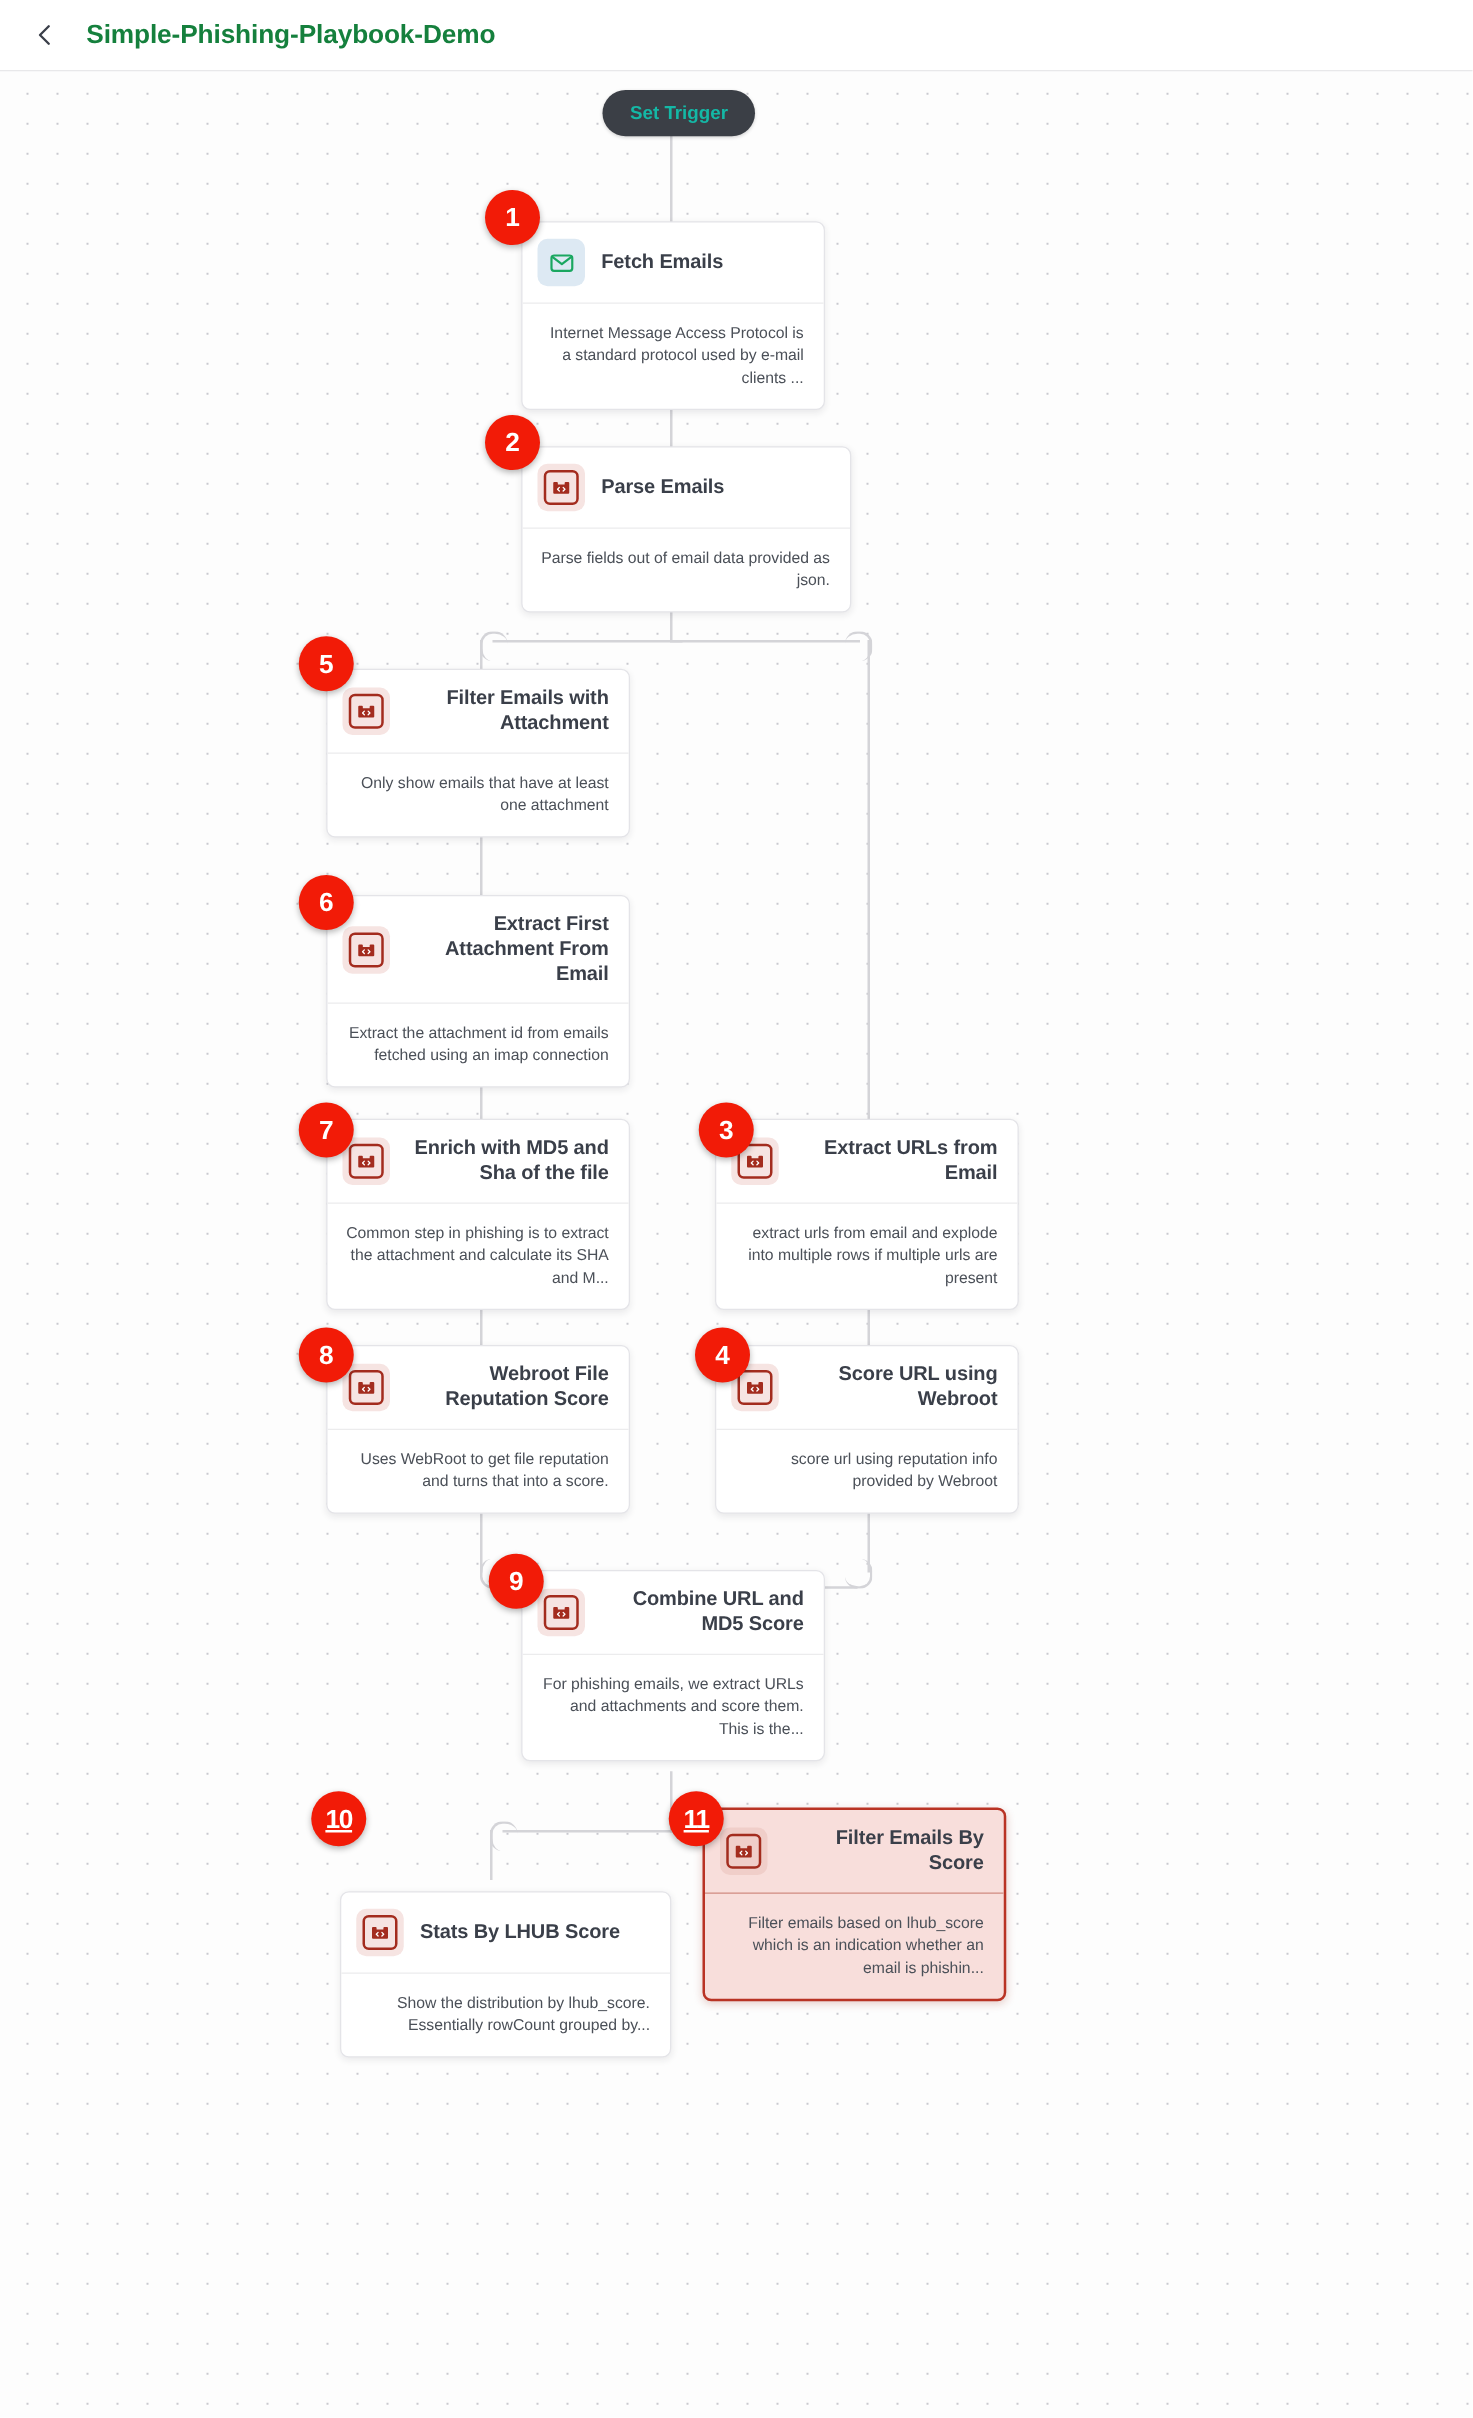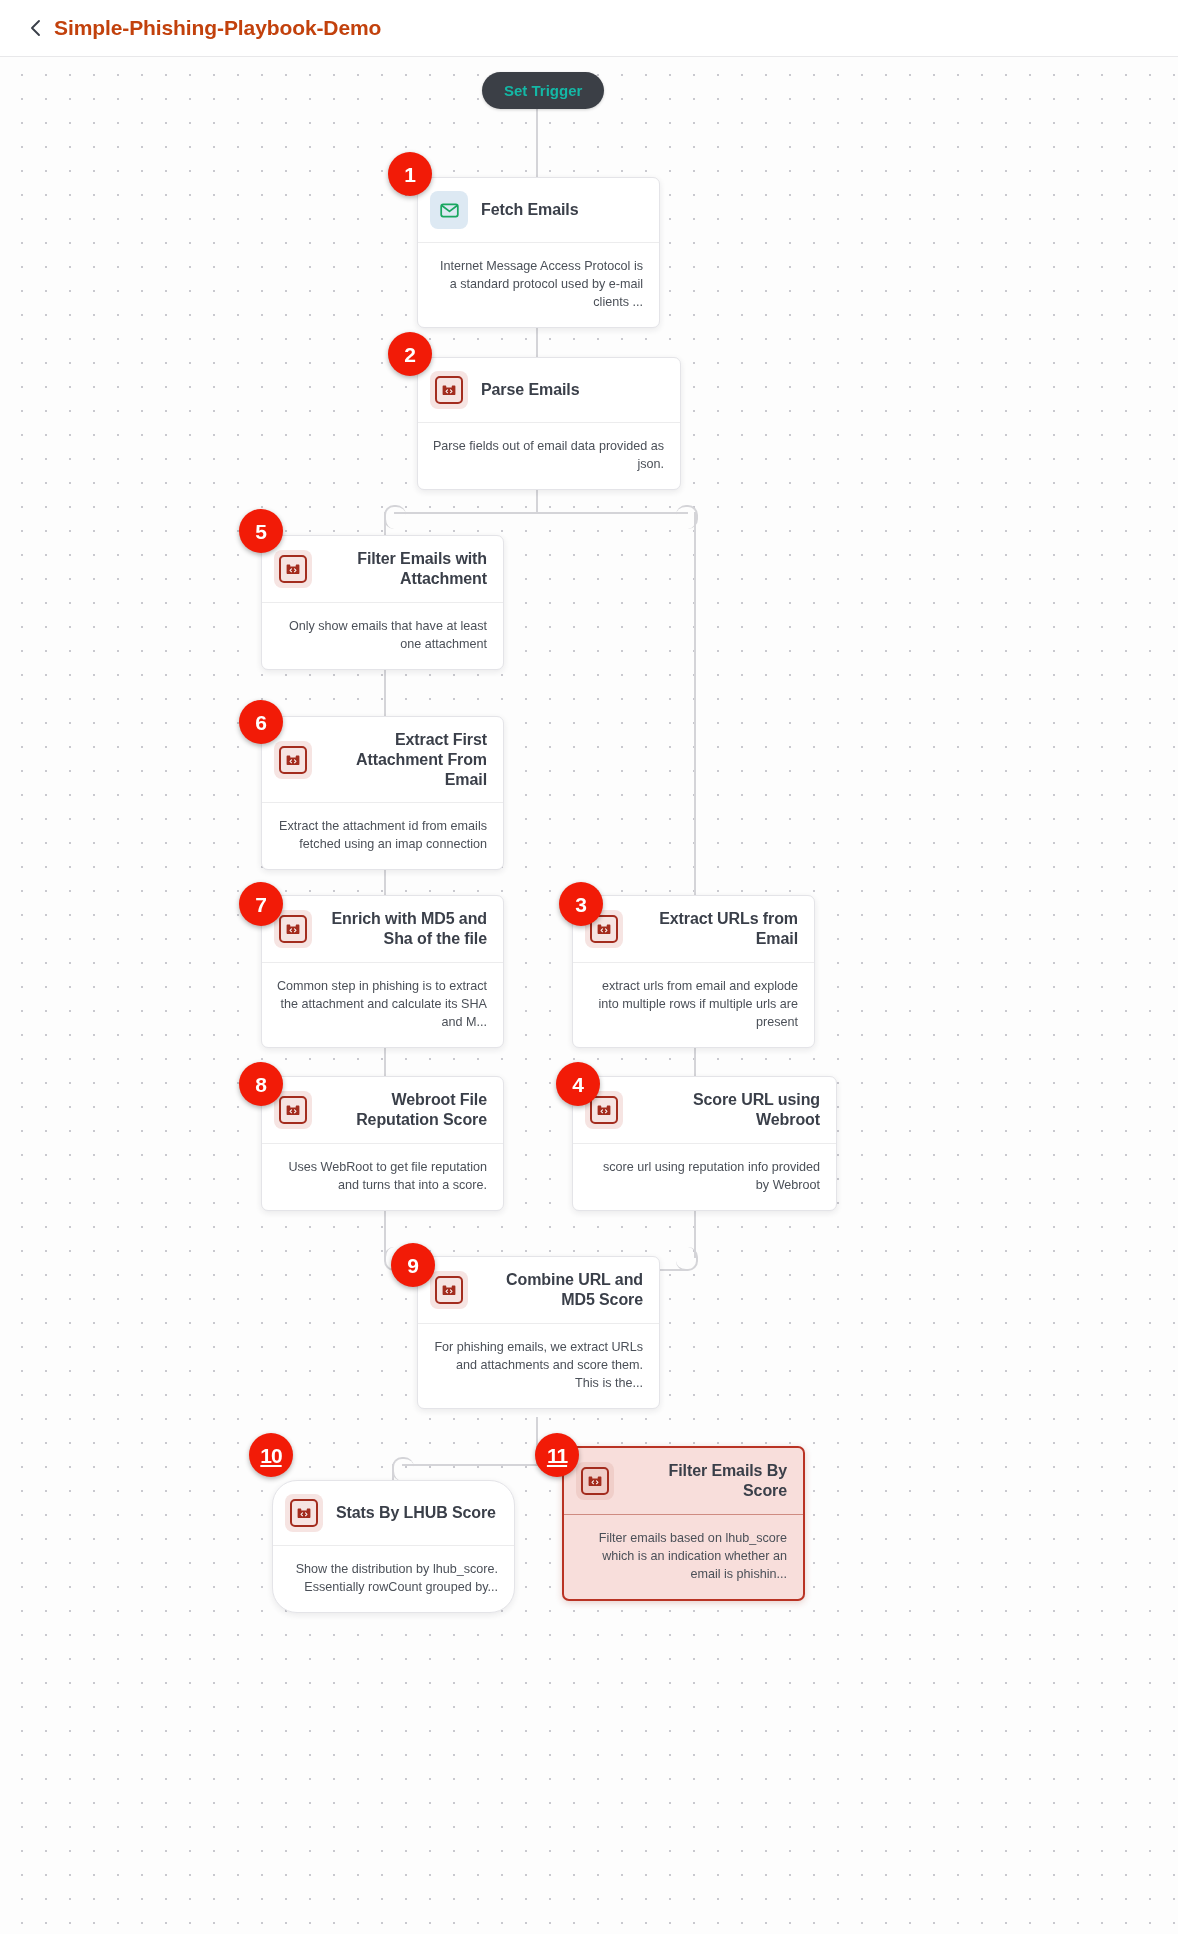--- a/index.html
+++ b/index.html
@@ -28,22 +28,23 @@
   .back-btn {
     width: 36px; height: 36px;
     display: flex; align-items: center; justify-content: center;
     cursor: pointer;
     flex: 0 0 auto;
   }
   .back-btn svg { display: block; }
   .page-title {
     font-size: 21px;
     font-weight: 600;
-    color: #c2410c;
+    color: #15803d;
     letter-spacing: -0.1px;
+    margin-left: 15px;
     white-space: nowrap;
   }
 
   
   .canvas {
     position: absolute;
     top: 57px; left: 0;
     width: 1178px;
     height: 1877px;
     background-color: #fdfdfd;
@@ -349,21 +350,21 @@
         </div>
       </div>
       <div class="node-title">Webroot File Reputation Score</div>
     </div>
     <div class="node-body">
       <div class="node-desc">Uses WebRoot to get file reputation and turns that into a score.</div>
     </div>
   </div>
 
   <div class="badge" style="left:556px; top:1005px;">4</div>
-  <div class="node" style="left:572px; top:1019px; width:265px;">
+  <div class="node" style="left:572px; top:1019px; width:243px;">
     <div class="node-head">
       <div class="icon-tile code">
         <div class="icon-inner">
           <svg width="16" height="14" viewBox="0 0 20 17" fill="none">
             <path d="M2 5.5 V4 a1 1 0 0 1 1-1 h2.6 a1 1 0 0 1 1 1 v1.5 h6.8 V4 a1 1 0 0 1 1-1 H17 a1 1 0 0 1 1 1 v1.5 a1.4 1.4 0 0 1 0 0 v8.2 a1 1 0 0 1-1 1 H3 a1 1 0 0 1-1-1 Z" fill="#a32c1e"></path>
             <path d="M8.1 8.4 L6.3 10.2 L8.1 12" stroke="#ffffff" stroke-width="1.3" stroke-linecap="round" stroke-linejoin="round" fill="none"></path>
             <path d="M11.9 8.4 L13.7 10.2 L11.9 12" stroke="#ffffff" stroke-width="1.3" stroke-linecap="round" stroke-linejoin="round" fill="none"></path>
           </svg>
         </div>
       </div>
@@ -387,21 +388,21 @@
         </div>
       </div>
       <div class="node-title">Combine URL and MD5 Score</div>
     </div>
     <div class="node-body">
       <div class="node-desc">For phishing emails, we extract URLs and attachments and score them. This is the...</div>
     </div>
   </div>
 
   <div class="badge wide" style="left:249px; top:1376px;">10</div>
-  <div class="node" style="left:272px; top:1423px; width:243px;border-radius:25px;">
+  <div class="node" style="left:272px; top:1456px; width:265px;">
     <div class="node-head">
       <div class="icon-tile code">
         <div class="icon-inner">
           <svg width="16" height="14" viewBox="0 0 20 17" fill="none">
             <path d="M2 5.5 V4 a1 1 0 0 1 1-1 h2.6 a1 1 0 0 1 1 1 v1.5 h6.8 V4 a1 1 0 0 1 1-1 H17 a1 1 0 0 1 1 1 v1.5 a1.4 1.4 0 0 1 0 0 v8.2 a1 1 0 0 1-1 1 H3 a1 1 0 0 1-1-1 Z" fill="#a32c1e"></path>
             <path d="M8.1 8.4 L6.3 10.2 L8.1 12" stroke="#ffffff" stroke-width="1.3" stroke-linecap="round" stroke-linejoin="round" fill="none"></path>
             <path d="M11.9 8.4 L13.7 10.2 L11.9 12" stroke="#ffffff" stroke-width="1.3" stroke-linecap="round" stroke-linejoin="round" fill="none"></path>
           </svg>
         </div>
       </div>

